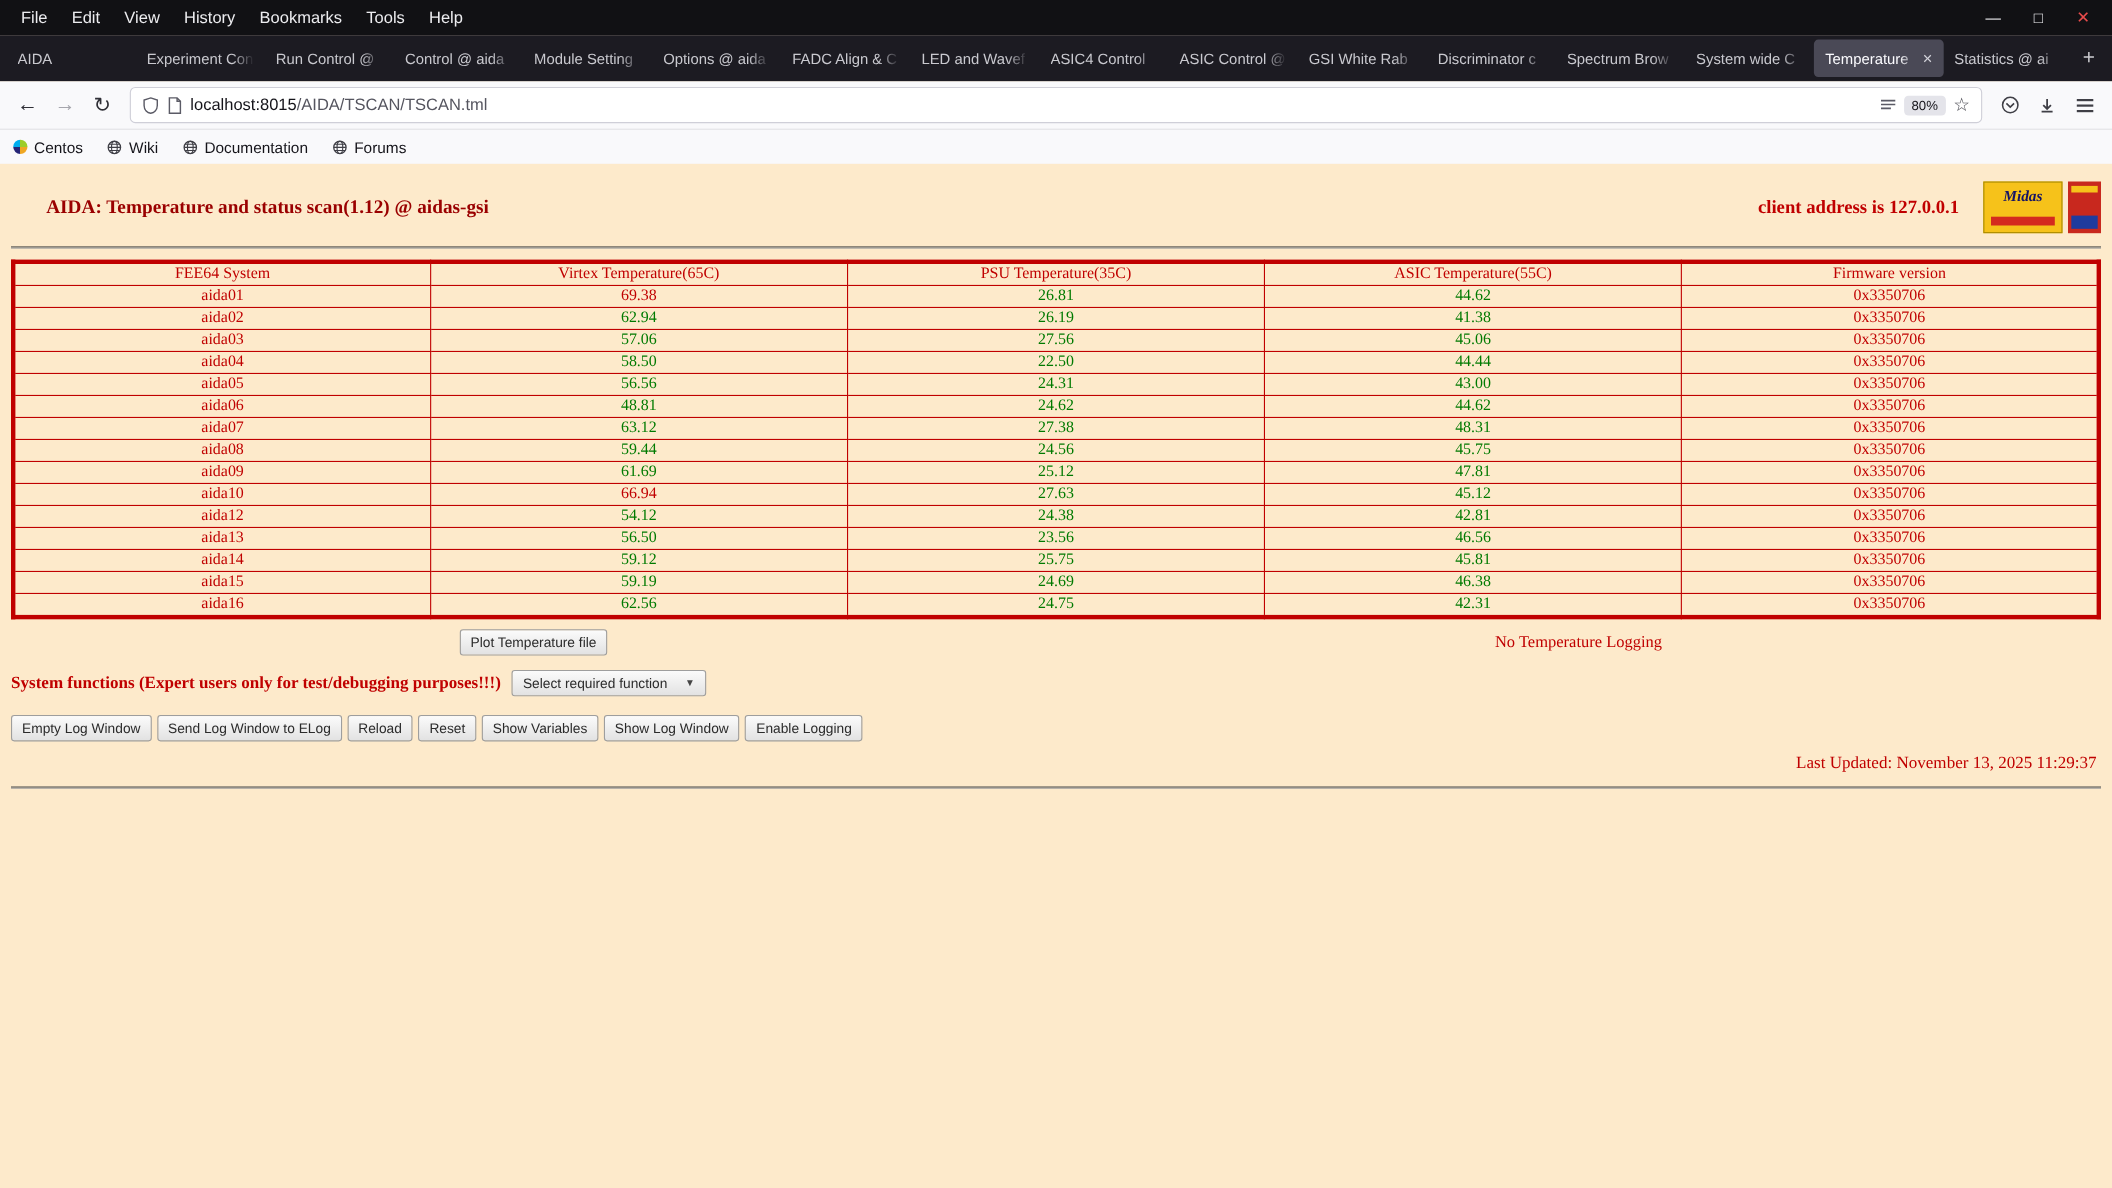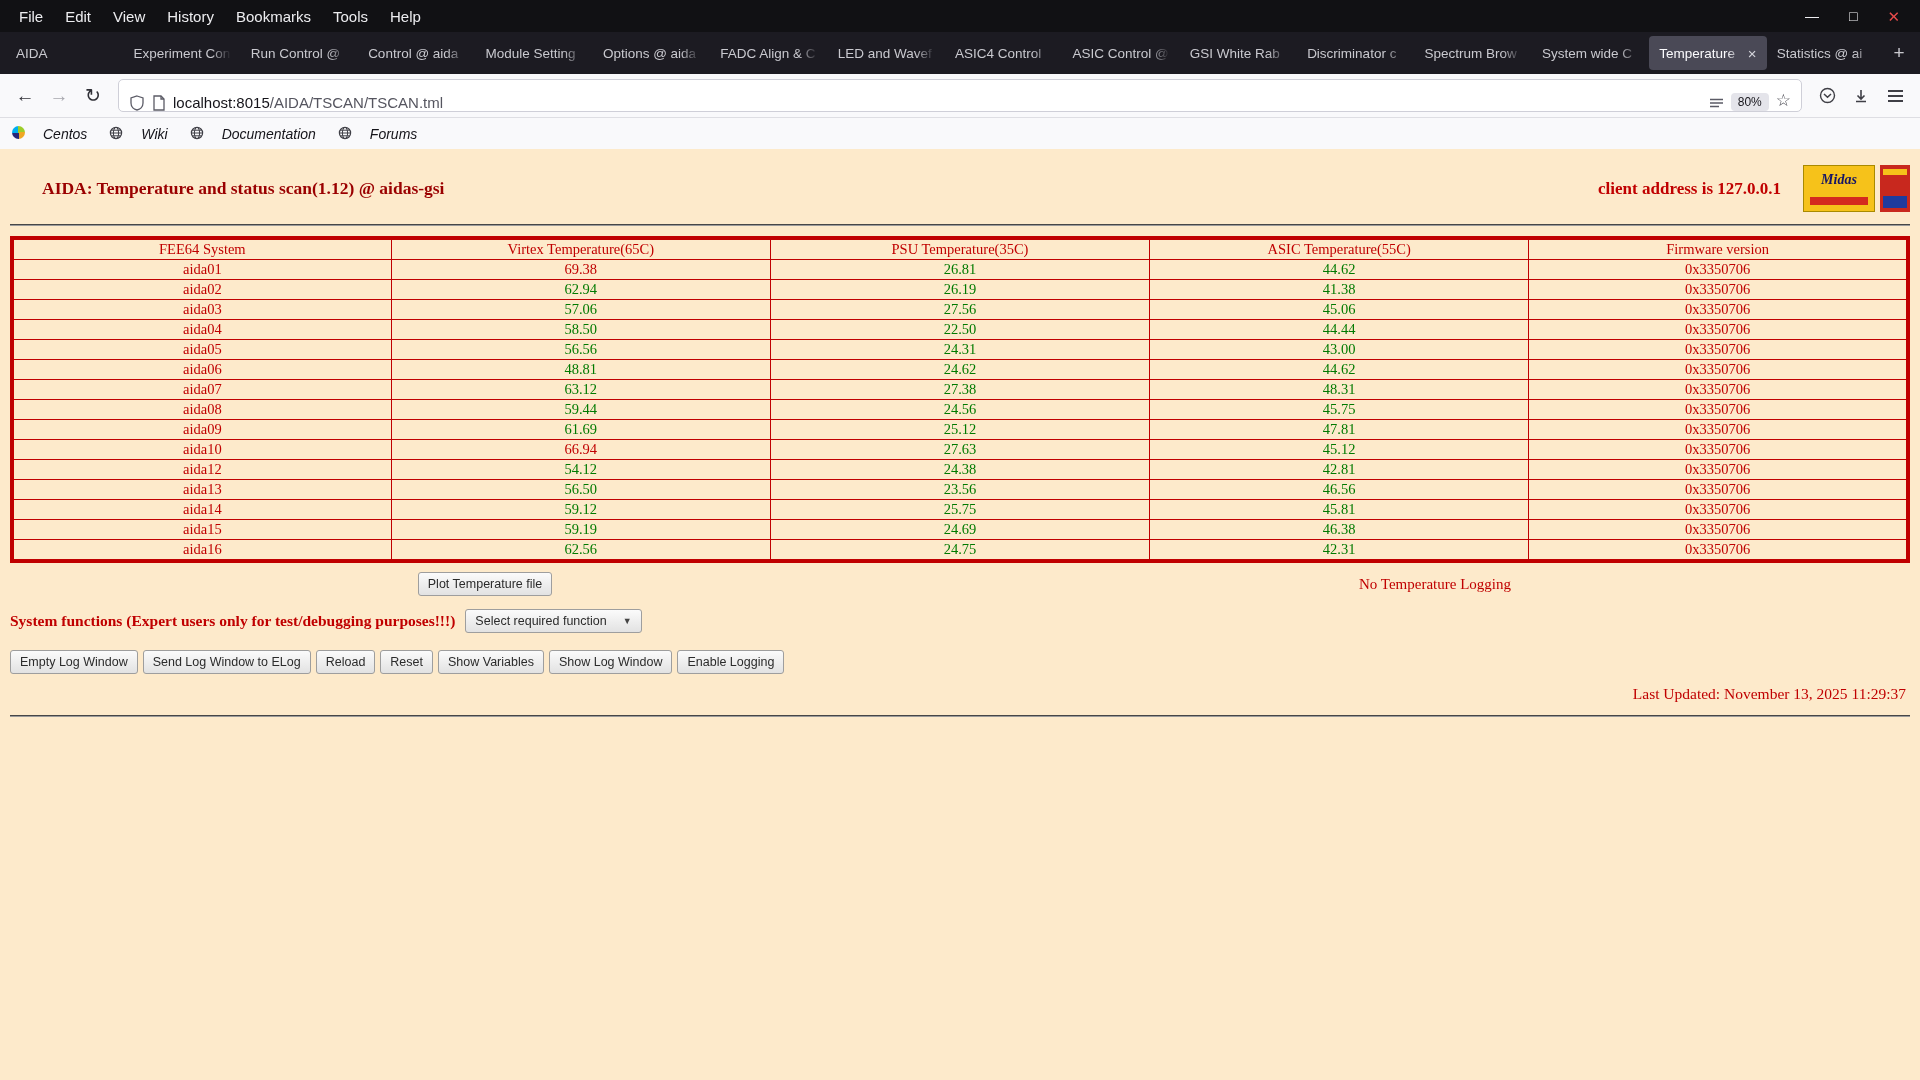--- a/index.html
+++ b/index.html
@@ -24,34 +24,34 @@
   .tab{flex:1 1 112px;min-width:0;max-width:119px;height:34px;display:flex;align-items:center;padding:0 10px;color:#c9c9cf;font-size:13.5px;border-radius:4px;position:relative;}
   .tab-label{white-space:nowrap;overflow:hidden;flex:1;-webkit-mask-image:linear-gradient(to right,#000 80%,transparent);mask-image:linear-gradient(to right,#000 80%,transparent);}
   .tab.active{background:#4a4956;color:#fbfbfe;}
   .tab-close{margin-left:4px;font-size:15px;color:#d5d5dc;}
   .newtab{width:30px;height:30px;display:flex;align-items:center;justify-content:center;color:#c9c9cf;font-size:19px;border-radius:4px;}
 
   
   .navbar{height:44px;background:#f9f9fb;display:flex;align-items:center;padding:0 8px;flex:0 0 auto;border-bottom:1px solid #dedee3;}
   .nav-btn{width:34px;height:34px;display:flex;align-items:center;justify-content:center;font-size:19px;color:#2f2f36;border-radius:4px;flex:0 0 auto;}
   .nav-btn.disabled{color:#a6a6ad;}
-  .urlbar{flex:1;height:33px;background:#ffffff;border:1px solid #cfcfd8;border-radius:5px;display:flex;align-items:flex-end;gap:7px;padding:0 10px;margin:0 8px;min-width:0;}
+  .urlbar{flex:1;height:33px;background:#ffffff;border:1px solid #cfcfd8;border-radius:5px;display:flex;align-items:center;gap:7px;padding:0 10px;margin:0 8px;min-width:0;}
   .url-icon{display:flex;align-items:center;flex:0 0 auto;}
   .url-text{font-size:15px;color:#15141a;white-space:nowrap;flex:1;overflow:hidden;}
   .url-path{color:#55555f;}
   .zoom-pill{background:#e4e4ea;border-radius:4px;font-size:12px;color:#15141a;padding:2px 7px;font-family:"Liberation Sans",sans-serif;flex:0 0 auto;}
   .star{font-size:17px;color:#4a4a52;flex:0 0 auto;}
   .hamburger{width:15px;height:2px;background:#3f3f46;position:relative;display:inline-block;}
   .hamburger::before,.hamburger::after{content:"";position:absolute;left:0;width:15px;height:2px;background:#3f3f46;}
   .hamburger::before{top:-5px;}
   .hamburger::after{top:5px;}
 
   
   .bookmarksbar{height:31px;background:#f9f9fb;display:flex;align-items:center;gap:22px;padding:0 12px;flex:0 0 auto;font-size:14px;color:#15141a;}
-  .bookmark{display:flex;align-items:flex-start;gap:18px;font-style:italic;}
+  .bookmark{display:flex;align-items:center;gap:6px;}
   .centos-dot{width:13px;height:13px;border-radius:50%;background:conic-gradient(#9ccd2a 0 25%,#efa724 0 50%,#262577 0 75%,#00aeef 0);display:inline-block;}
 
   
   .content{flex:1;background:var(--page-bg);font-family:"Liberation Serif",serif;padding:16px 10px 0;overflow:hidden;}
   .page-header{display:flex;align-items:center;}
   .page-title{color:var(--dark-red);font-weight:bold;font-size:17.5px;margin-left:32px;}
   .client-address{margin-left:auto;color:var(--red);font-weight:bold;font-size:17px;margin-right:22px;}
   .logos{display:flex;gap:5px;align-items:center;}
   .logo-midas{width:72px;height:47px;background:#f6c21a;border:1px solid #a98a00;position:relative;display:flex;align-items:flex-start;justify-content:center;padding-top:6px;}
   .logo-midas span{font-family:"Liberation Serif",serif;font-weight:bold;font-style:italic;font-size:14px;color:#141466;}

